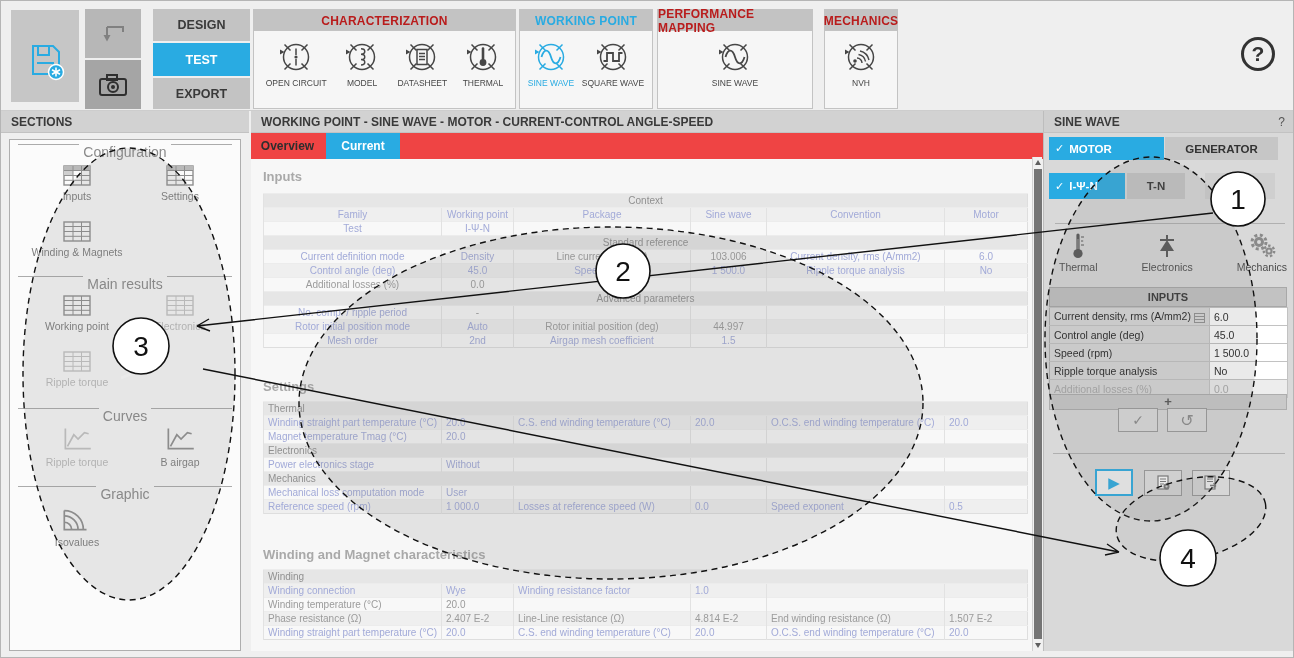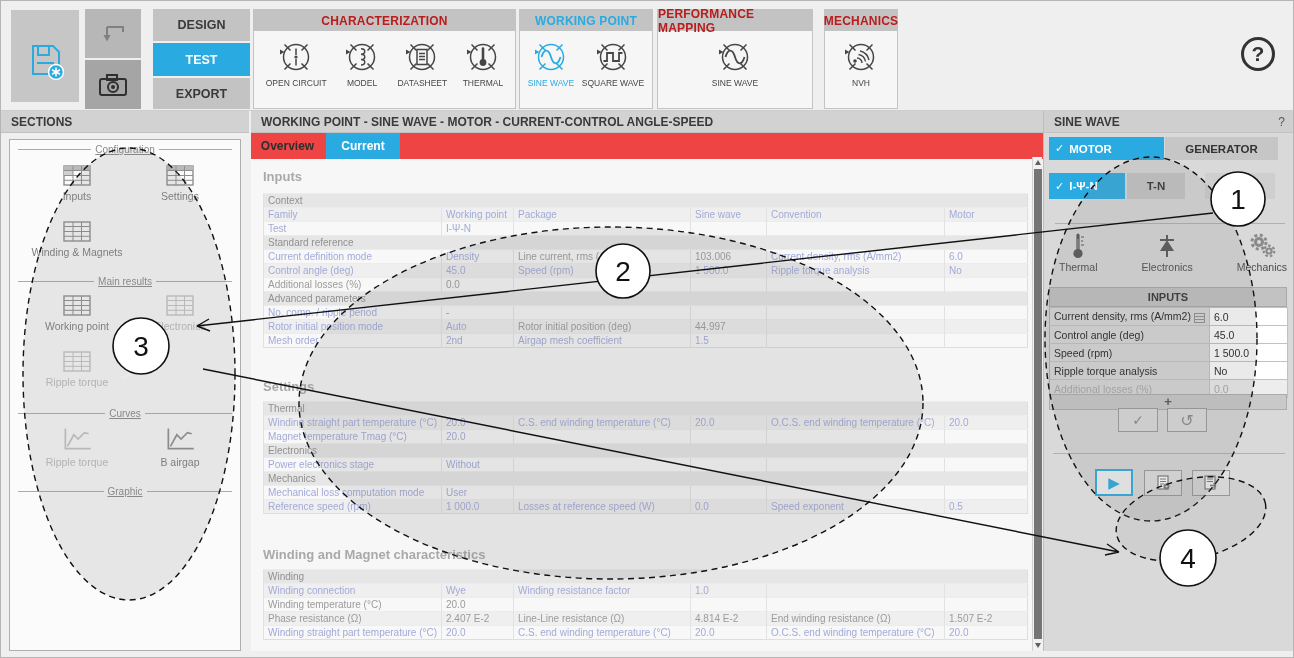--- a/index.html
+++ b/index.html
@@ -23,21 +23,21 @@
   .gitem{display:flex;flex-direction:column;align-items:center;color:#464646;cursor:default;}
   .gitem .lbl{font-size:8.5px;margin-top:3px;white-space:nowrap;}
   .gitem.cyan{color:#29abe2;}
   .helpbtn{left:1240px;top:36px;width:34px;height:34px;border:3px solid #333;border-radius:50%;
            font-weight:bold;font-size:21px;color:#333;display:flex;align-items:center;justify-content:center;background:#efefef;}
   
   .hdrbar{top:110px;height:22px;background:#d2d2d2;font-weight:bold;font-size:12px;color:#3a3a3a;
           display:flex;align-items:center;padding:0 10px;border-bottom:1px solid #c2c2c2;}
   
   .sidepanel{left:8px;top:138px;width:232px;height:512px;background:#fbfbfb;border:1px solid #aeaeae;}
-  .divider{position:absolute;left:8px;right:8px;display:flex;align-items:center;color:#8a8a8a;font-size:10px;text-decoration:underline;}
+  .divider{position:absolute;left:8px;right:8px;display:flex;align-items:flex-start;color:#8a8a8a;font-size:14px;}
   .divider:before,.divider:after{content:"";flex:1;border-top:1px solid #ababab;}
   .divider span{padding:0 4px;}
   .sideitem{position:absolute;width:110px;display:flex;flex-direction:column;align-items:center;}
   .sideitem .lbl{font-size:10.5px;color:#7d7d7d;margin-top:2px;white-space:nowrap;}
   .sideitem.dis .lbl{color:#bcbcbc;}
   .chev{position:absolute;color:#fff;font-weight:bold;font-size:25px;}
   
   .tabstrip{left:250px;top:132px;width:792px;height:26px;background:#ef4444;}
   .tab{position:absolute;top:0;height:26px;display:flex;align-items:center;justify-content:center;
        font-weight:bold;font-size:12px;color:#2e2e2e;}
@@ -325,32 +325,39 @@
         <path d="M6 4 V23 H30" fill="none" stroke="#8f8f8f" stroke-width="1.6"></path>
         <path d="M8 21 L14 10 L18 14 L24 8 L28 9" fill="none" stroke="#8f8f8f" stroke-width="1.6"></path>
       </svg>
       <span class="lbl">B airgap</span>
     </div>
 
     <div class="divider" style="top:346px;">
         <span>Graphic</span>
       </div>
 
+    <div class="sideitem" style="left:12px;top:362px;">
+      <svg width="36" height="32" viewBox="0 0 34 30">
+        <path d="M5 8 V26 H26" fill="none" stroke="#8f8f8f" stroke-width="1.6"></path>
+        <path d="M5 8 a18 18 0 0 1 18 18 M5 13 a13 13 0 0 1 13 13 M5 19 a7 7 0 0 1 7 7" fill="none" stroke="#8f8f8f" stroke-width="1.6"></path>
+      </svg>
+      <span class="lbl">Isovalues</span>
+    </div>
   </div>
 
   <div class="abs hdrbar" style="left:250px;width:792px;">WORKING POINT - SINE WAVE - MOTOR - CURRENT-CONTROL ANGLE-SPEED</div>
 
   <div class="abs tabstrip">
     <div class="tab" style="left:0;width:73px;">Overview</div>
     <div class="tab sel" style="left:75px;width:74px;">Current</div>
   </div>
 
   <div class="abs content">
     <div class="sechead" style="left:12px;top:10px;">Inputs</div>
-    <table class="dtable" style="left:12px;top:34px;">
+    <table class="dtable" style="left:12px;top:34px;text-align:center;">
       <colgroup>
           <col style="width:178px">
           <col style="width:72px">
           <col style="width:177px">
           <col style="width:76px">
           <col style="width:178px">
           <col style="width:83px">
         </colgroup>
       <tbody>
           <tr>

